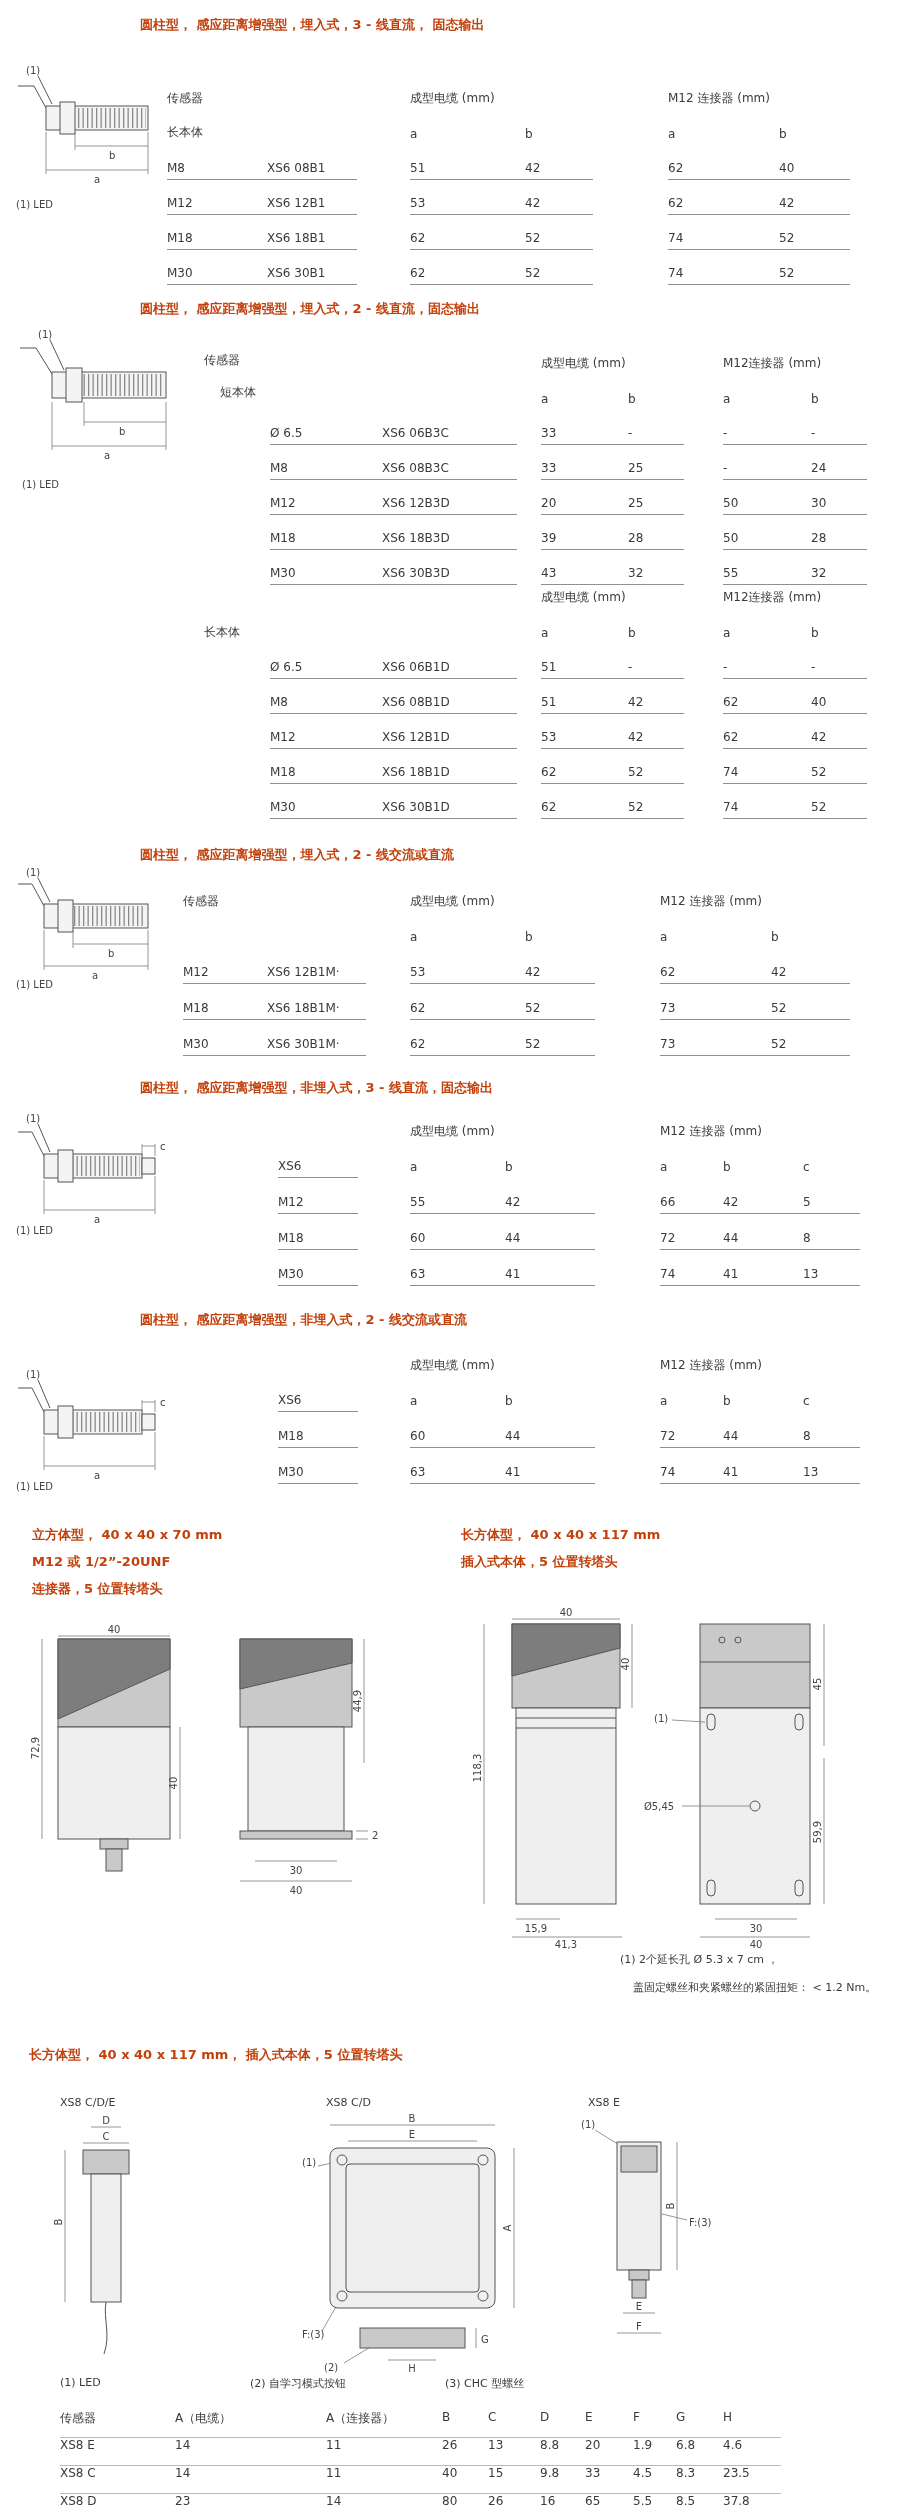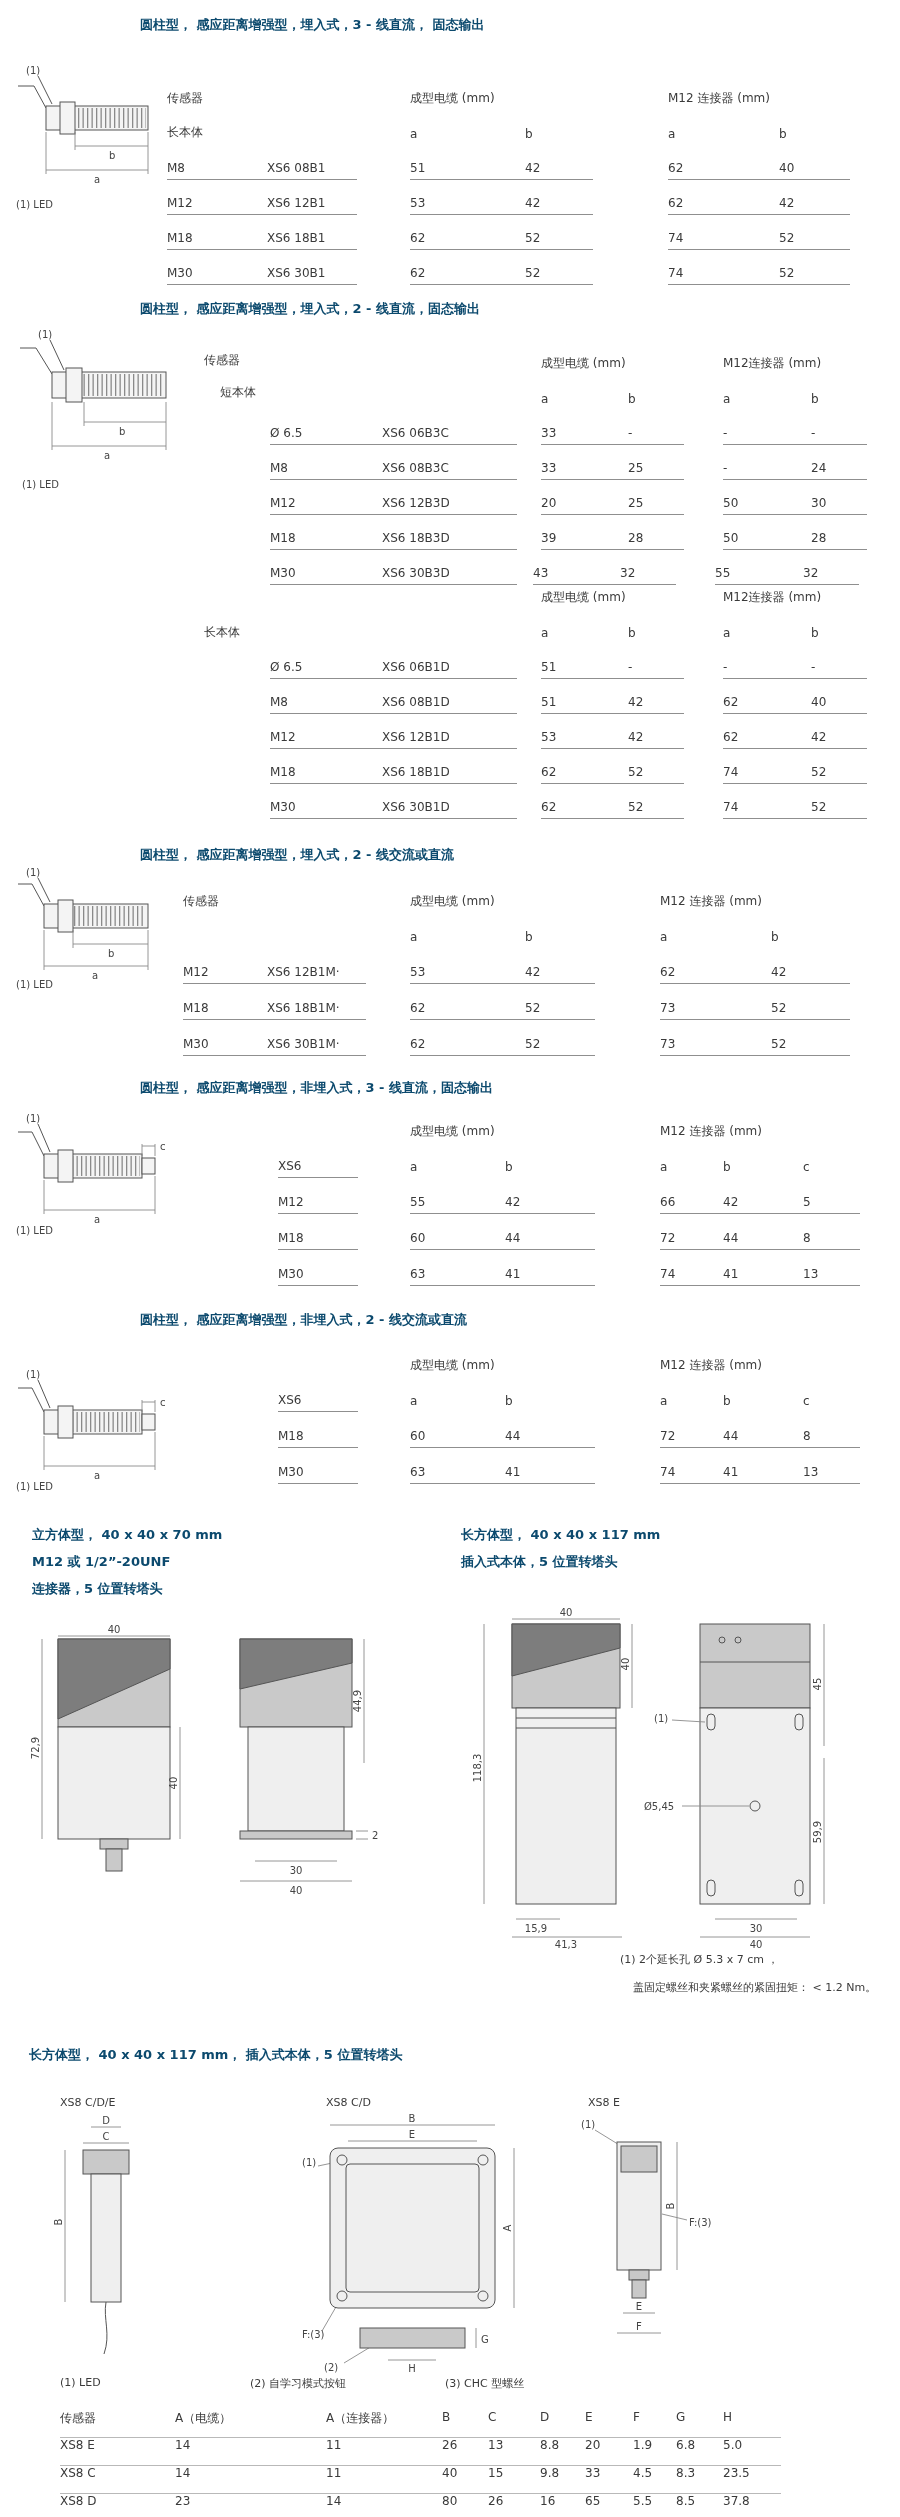--- a/index.html
+++ b/index.html
@@ -1,18 +1,18 @@
 <!DOCTYPE html>
 <html><head>
 <meta charset="utf-8">
 <style>
   html,body{margin:0;padding:0;}
   body{background:#fff;font-family:"DejaVu Sans","Liberation Sans",sans-serif;}
   .page{position:relative;width:900px;height:2517px;background:#fff;overflow:hidden;color:#3a3a3a;}
-  .title{position:absolute;font-size:13px;font-weight:bold;color:#0c4a6e;white-space:nowrap;}
+  .title{position:absolute;font-size:13px;font-weight:bold;color:#c2410c;white-space:nowrap;}
   .lbl{position:absolute;font-size:12px;color:#3a3a3a;white-space:nowrap;}
   .lbl.s{font-size:11px;}
   .tbl{position:absolute;}
   .trow{display:flex;}
   .trow.full{border-bottom:1px solid #b9b9b9;}
   .g{display:flex;align-items:flex-end;border-bottom:1px solid #8f8f8f;}
   .g.nol{border-bottom:none;}
   .c{font-size:12px;color:#3a3a3a;padding:0 0 4px 0;white-space:nowrap;}
   .abs-svg{position:absolute;}
   svg text{font-family:"DejaVu Sans",sans-serif;font-size:10px;fill:#444;}
@@ -237,21 +237,21 @@
         <div class="g" style="width:144px;margin-left:39px">
           <span class="c" style="width:88px">50</span>
           <span class="c">28</span>
         </div>
       </div>
       <div class="trow" style="height:35px">
         <div class="g" style="width:247px">
           <span class="c" style="width:112px">M30</span>
           <span class="c">XS6 30B3D</span>
         </div>
-        <div class="g" style="width:143px;margin-left:16px">
+        <div class="g" style="width:143px;margin-left:24px">
           <span class="c" style="width:87px">43</span>
           <span class="c">32</span>
         </div>
         <div class="g" style="width:144px;margin-left:39px">
           <span class="c" style="width:88px">55</span>
           <span class="c">32</span>
         </div>
       </div>
   </div>
 
@@ -795,21 +795,21 @@
     <div class="trow full" style="height:27px;width:721px">
         <span class="c" style="width:115px">XS8 E</span>
         <span class="c" style="width:151px">14</span>
         <span class="c" style="width:116px">11</span>
         <span class="c" style="width:46px">26</span>
         <span class="c" style="width:52px">13</span>
         <span class="c" style="width:45px">8.8</span>
         <span class="c" style="width:48px">20</span>
         <span class="c" style="width:43px">1.9</span>
         <span class="c" style="width:47px">6.8</span>
-        <span class="c" style="width:58px">5.0</span>
+        <span class="c" style="width:58px">4.6</span>
       </div>
       <div class="trow full" style="height:27px;width:721px">
         <span class="c" style="width:115px">XS8 C</span>
         <span class="c" style="width:151px">14</span>
         <span class="c" style="width:116px">11</span>
         <span class="c" style="width:46px">40</span>
         <span class="c" style="width:52px">15</span>
         <span class="c" style="width:45px">9.8</span>
         <span class="c" style="width:48px">33</span>
         <span class="c" style="width:43px">4.5</span>

